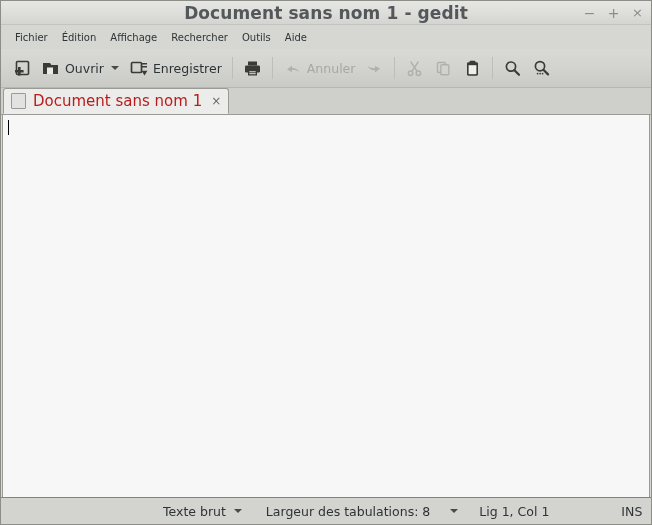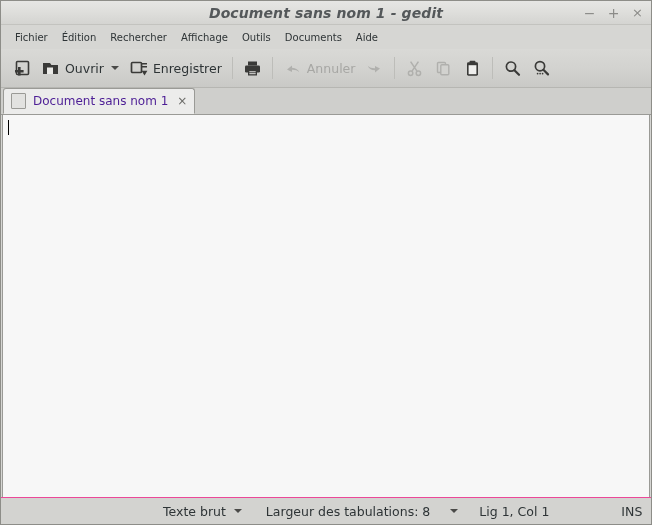--- a/index.html
+++ b/index.html
@@ -33,26 +33,25 @@
     position: relative;
     height: 23px;
     flex: 0 0 23px;
     background: linear-gradient(to bottom, #e6e6e4 0%, #dededb 50%, #d4d4d1 100%);
     border-bottom: 1px solid #c3c3bf;
     display: flex;
     align-items: center;
     justify-content: center;
   }
   #title-text {
-    font-size: 14px;
+    font-size: 17px;
     font-weight: bold;
     color: #54585a;
     letter-spacing: 0.1px;
     white-space: nowrap;
-    font-style: italic;
   }
   #window-controls {
     position: absolute;
     right: 6px;
     top: 0;
     height: 23px;
     display: flex;
     align-items: center;
     gap: 9px;
   }
@@ -160,22 +159,22 @@
   }
   #tab-doc-icon {
     width: 13px; height: 14px;
     border: 1px solid #9a9a96;
     background: #e2e2e0;
     border-radius: 1px;
     margin-right: 7px;
     flex: 0 0 13px;
   }
   #tab-label {
-    font-size: 12px;
-    color: #4c1d95;
+    font-size: 15px;
+    color: #b91c1c;
     white-space: nowrap;
   }
   #tab-close {
     margin-left: 9px;
     font-size: 12px;
     color: #6a6a67;
     line-height: 1;
     cursor: default;
   }
 
@@ -240,24 +239,23 @@
     <div id="window-controls">
       <div class="wc">−</div>
       <div class="wc">+</div>
       <div class="wc close">×</div>
     </div>
   </div>
 
   <div id="menubar">
     <div class="menu-item">Fichier</div>
     <div class="menu-item">Édition</div>
+    <div class="menu-item">Affichage</div>
     <div class="menu-item">Rechercher</div>
-    <div class="menu-item">Affichage</div>
     <div class="menu-item">Outils</div>
-    <div class="menu-item">Documents</div>
     <div class="menu-item">Aide</div>
   </div>
 
   <div id="toolbar">
 
     <div class="tb">
       <span>
         <svg width="19" height="19" viewBox="0 0 19 19">
           <rect x="4.5" y="2.5" width="12" height="13" rx="1" class="ic-none" stroke="#3a3a38" stroke-width="1.6"></rect>
           <path d="M3 11h3V8h2.6v3h3v2.6h-3v3H6v-3H3z" class="ic-dark"></path>

